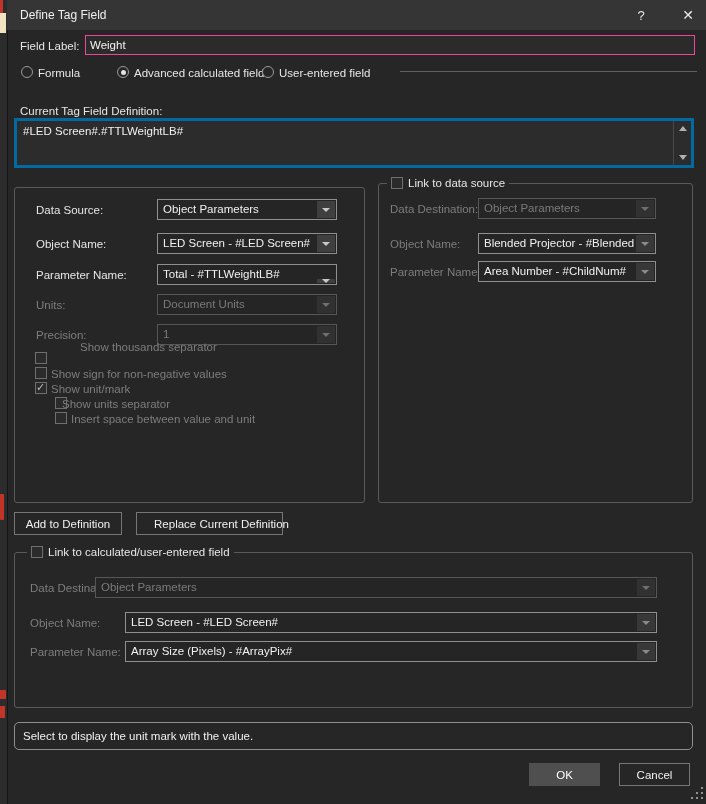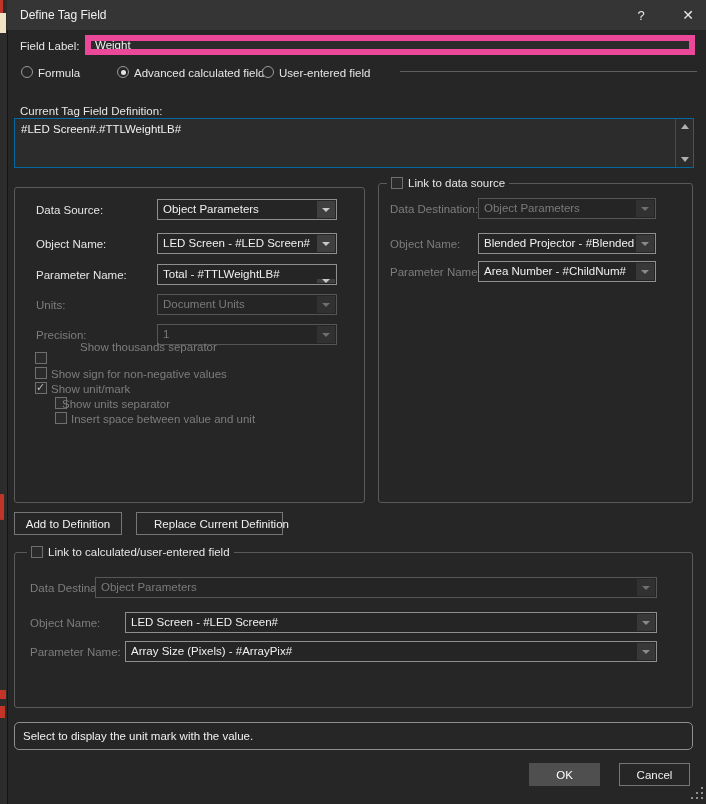--- a/index.html
+++ b/index.html
@@ -13,21 +13,21 @@
   .frag{position:absolute;}
   
   #dialog{position:absolute;left:7px;top:0;width:699px;height:804px;background:#262626;border-left:1px solid #151515;box-sizing:border-box;}
   #titlebar{position:absolute;left:7px;top:0;width:699px;height:30px;background:#353535;}
   #title{position:absolute;left:13px;top:0;line-height:30px;font-size:12px;color:#f0f0f0;white-space:nowrap;}
   .titlebtn{position:absolute;top:0;width:26px;height:30px;display:flex;align-items:center;justify-content:center;color:#e8e8e8;font-size:13px;}
   #helpbtn{left:621px;}
   #closebtn{left:668px;font-size:14px;}
   .lbl{position:absolute;white-space:nowrap;line-height:14px;color:#e6e6e6;}
   .lbl.dim{color:#7d7d7d;}
-  .txtin{position:absolute;box-sizing:border-box;background:#2b2b2b;border:6px solid #ec4899;color:#f2f2f2;
+  .txtin{position:absolute;box-sizing:border-box;background:#2b2b2b;border:1px solid #ec4899;color:#f2f2f2;
     font-family:"Liberation Sans",sans-serif;font-size:11.5px;padding:0 4px;outline:none;}
   .group{position:absolute;box-sizing:border-box;border:1px solid #5a5a5a;border-radius:3px;background:transparent;}
   .legend{position:absolute;top:-8px;display:flex;align-items:center;gap:5px;background:#262626;padding:0 4px;line-height:14px;white-space:nowrap;color:#e6e6e6;}
   
   .dd{position:absolute;box-sizing:border-box;height:21px;border:1px solid #8f8f8f;background:#252525;display:flex;align-items:stretch;}
   .dd-val{flex:1;overflow:hidden;white-space:nowrap;color:#f0f0f0;line-height:19px;padding-left:5px;}
   .dd-btn{width:18px;margin:1px;background:#3f3f3f;display:flex;align-items:center;justify-content:center;flex:0 0 auto;}
   .dd-arrow{width:0;height:0;border-left:4px solid transparent;border-right:4px solid transparent;border-top:4px solid #c8c8c8;}
   .dd.dis{border-color:#565656;}
   .dd.dis .dd-val{color:#7a7a7a;}
@@ -42,21 +42,21 @@
   .cb.inline{position:relative;flex:0 0 auto;}
   
   .radio{position:absolute;width:12px;height:12px;box-sizing:border-box;border:1px solid #9a9a9a;border-radius:50%;background:#262626;}
   .radio .dot{display:none;}
   .radio.on .dot{display:block;width:5px;height:5px;border-radius:50%;background:#e2e2e2;margin:2.5px auto 0;}
   
   .btn{position:absolute;box-sizing:border-box;background:#262626;border:1px solid #767676;color:#f0f0f0;
     display:flex;align-items:center;justify-content:center;white-space:nowrap;font-size:11.5px;}
   .btn.primary{background:#4f4f4f;border-color:#4f4f4f;color:#ffffff;}
   
-  #defbox{position:absolute;left:14px;top:118px;width:680px;height:50px;box-sizing:border-box;background:#2c2c2c;border:1px solid #0369a1;}
+  #defbox{position:absolute;left:14px;top:118px;width:680px;height:50px;box-sizing:border-box;background:#2c2c2c;border:3px solid #0369a1;}
   #defbox .deftext{position:absolute;left:6px;top:4px;color:#f0f0f0;white-space:nowrap;}
   #defsb{position:absolute;top:0;right:0;bottom:0;width:17px;background:#2c2c2c;border-left:1px solid #4a4a4a;}
   .sb-arrow{position:absolute;left:0;width:17px;height:15px;display:flex;align-items:center;justify-content:center;}
   .tri-up{width:0;height:0;border-left:4px solid transparent;border-right:4px solid transparent;border-bottom:5px solid #b0b0b0;}
   .tri-down{width:0;height:0;border-left:4px solid transparent;border-right:4px solid transparent;border-top:5px solid #b0b0b0;}
   
   #radio-divider{position:absolute;left:400px;top:71px;width:297px;height:1px;background:#5f5f5f;}
   
   #statusbox{position:absolute;left:14px;top:722px;width:679px;height:28px;box-sizing:border-box;border:1px solid #8f8f8f;border-radius:5px;display:flex;align-items:center;}
   #statusbox span{padding-left:8px;color:#f0f0f0;}

